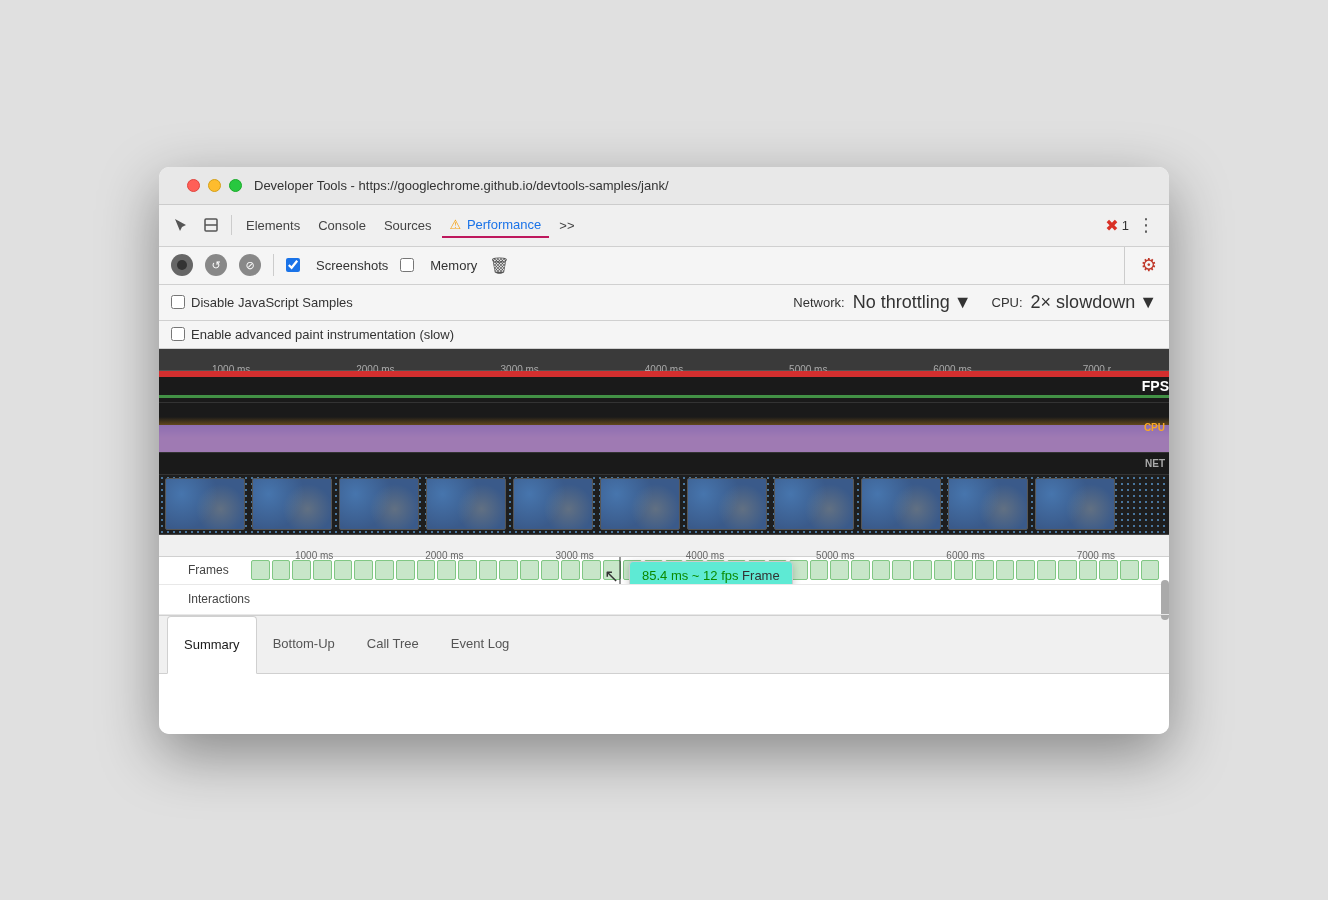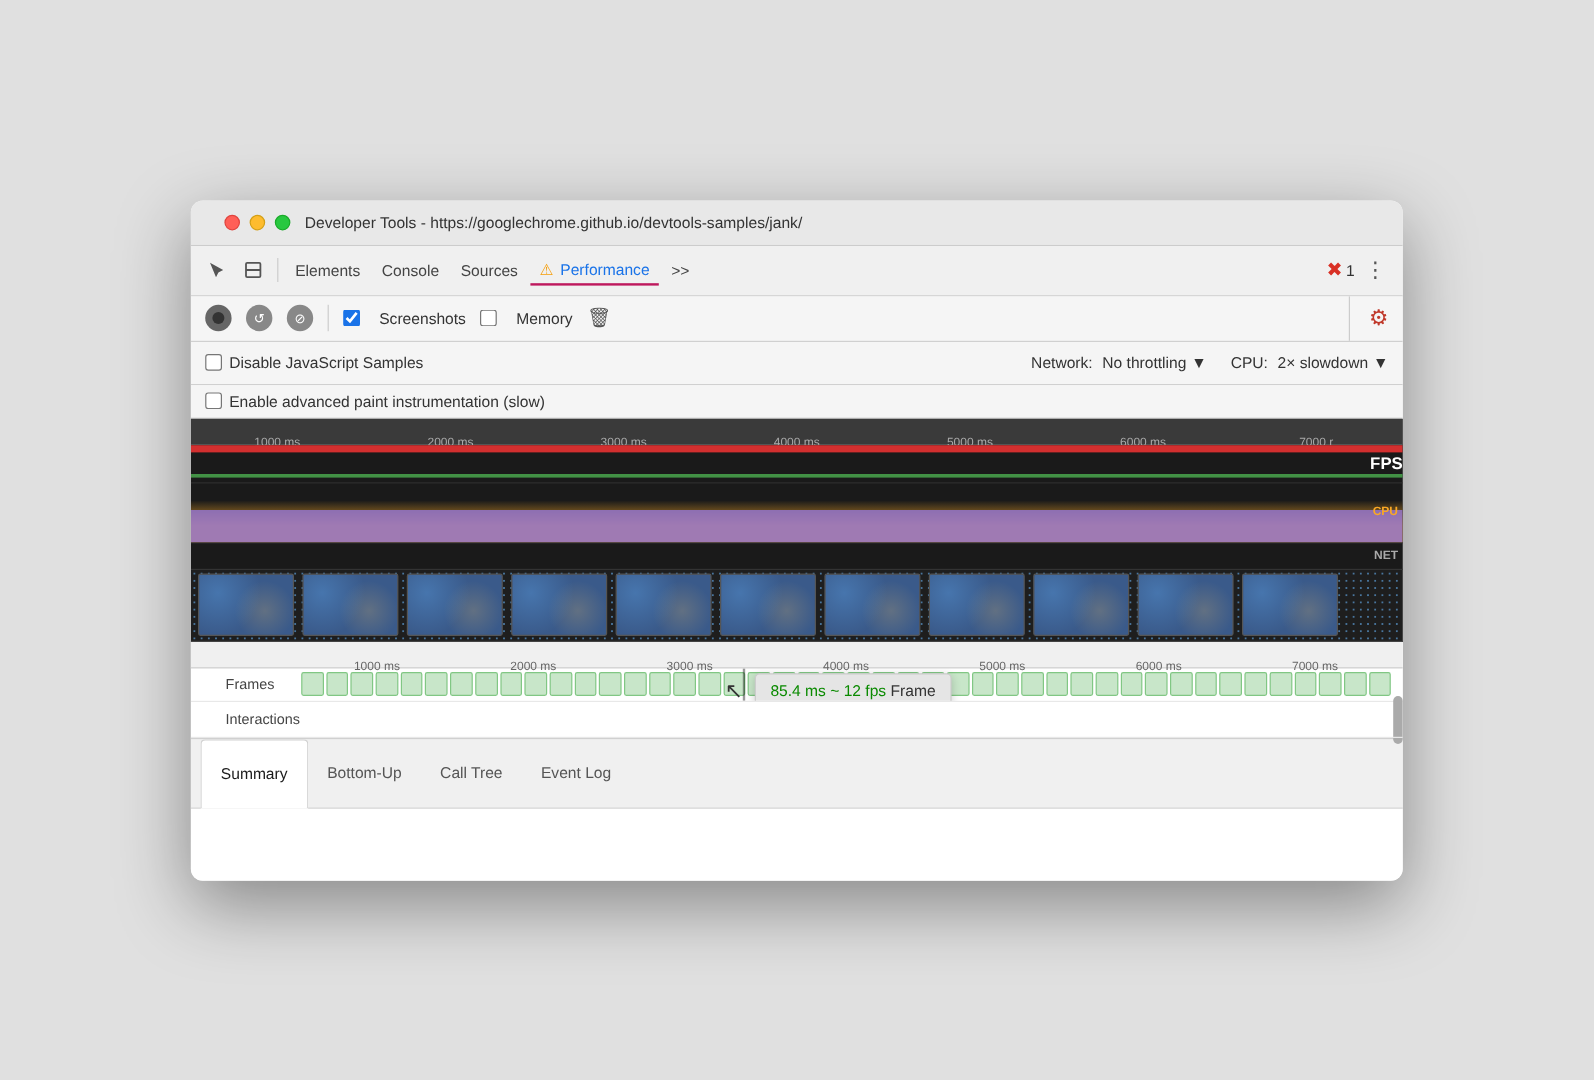--- a/index.html
+++ b/index.html
@@ -182,21 +182,21 @@
     }
     .cpu-setting {
       display: flex;
       align-items: center;
       gap: 8px;
     }
     .dropdown-btn {
       background: none;
       border: none;
       cursor: pointer;
-      font-size: 13px;
+      font-size: 18px;
       color: #333;
       display: flex;
       align-items: center;
       gap: 4px;
     }
     .timeline-container {
       background: #2a2a2a;
       position: relative;
       overflow: hidden;
     }
@@ -384,21 +384,21 @@
       border-radius: 2px;
       min-width: 8px;
       max-width: 20px;
     }
     .interactions-track .track-content {
       display: flex;
       align-items: center;
     }
     .tooltip-popup {
       position: absolute;
-      background: #e5e5e5;
+      background: #5eead4;
       border: 1px solid #ccc;
       border-radius: 4px;
       padding: 6px 12px;
       font-size: 13px;
       color: #333;
       box-shadow: 0 2px 8px rgba(0,0,0,0.2);
       white-space: nowrap;
       left: 380px;
       top: 4px;
       z-index: 10;

